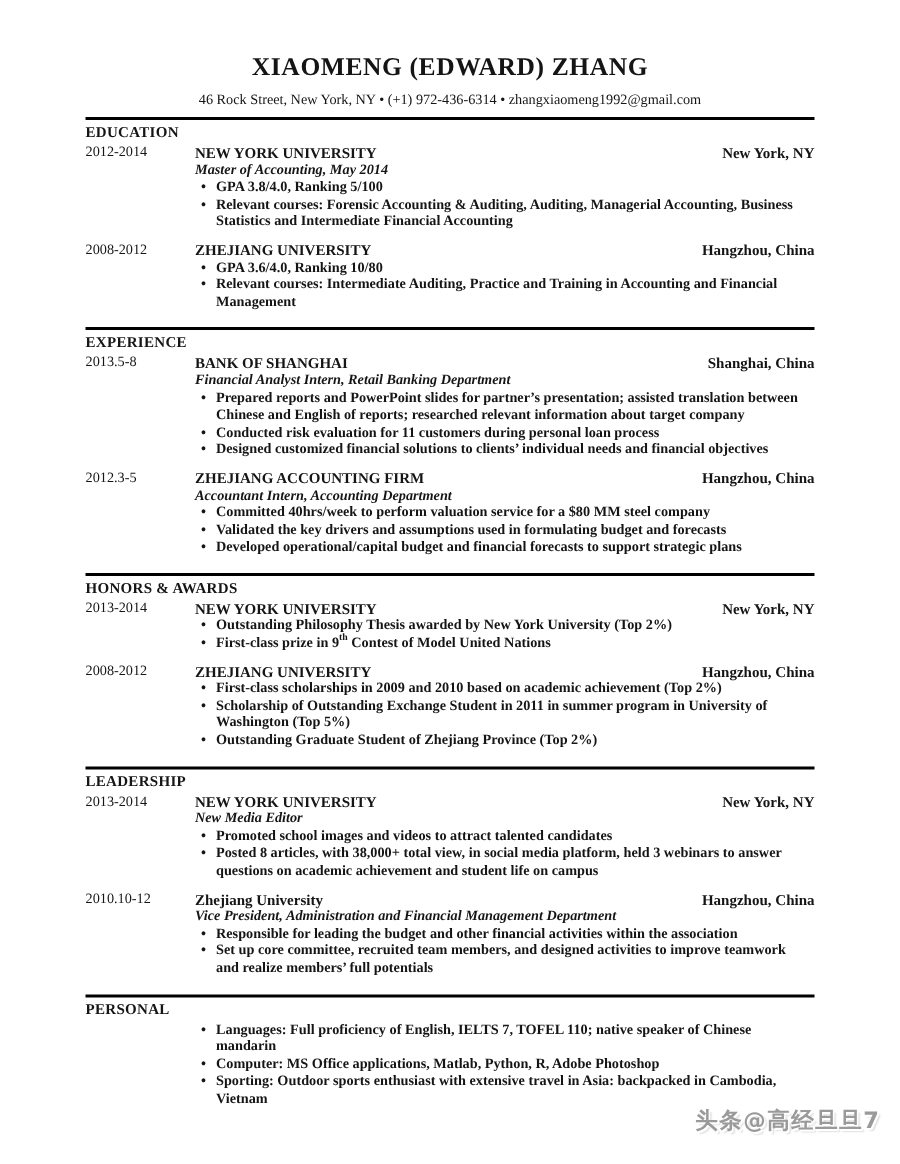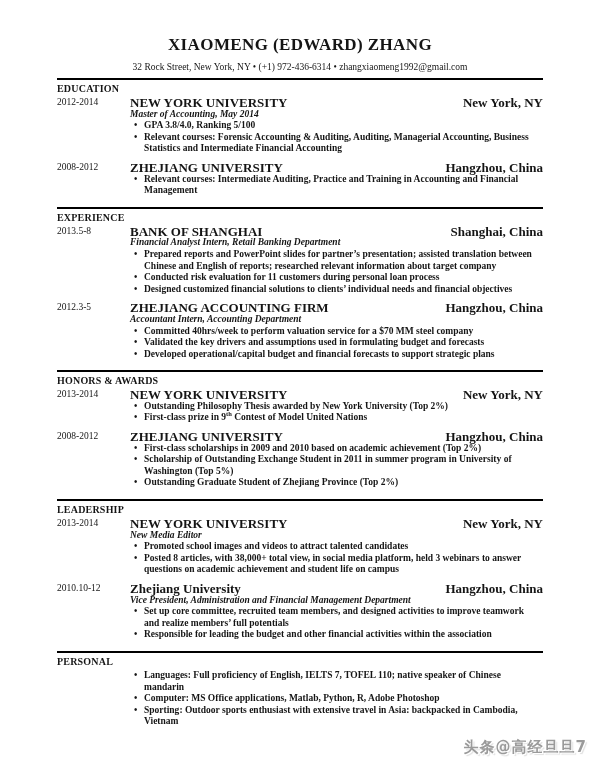--- a/index.html
+++ b/index.html
@@ -9,21 +9,21 @@
   }
   .content { padding:35px 57px 0 57px; }
   .name { text-align:center; font-size:17px; font-weight:bold; letter-spacing:.4px; }
   .contact { text-align:center; font-size:9.5px; margin-top:7px; }
   .rule { border-top:2px solid #000; margin-top:6px; }
   .section-rule { border-top:2px solid #000; margin-top:10px; }
   .section-title { font-size:10px; font-weight:bold; letter-spacing:.2px; padding:3px 0 2px 0; }
   .entry { display:flex; margin:1px 0 7px 0;justify-content:center; }
   .entry-date { width:73px; flex:none; font-size:9.5px; line-height:11.6px; }
   .entry-main { flex:1; min-width:0; }
-  .entry-head { display:flex; justify-content:space-between; font-size:13px; line-height:11.6px; font-weight:bold; }
+  .entry-head { display:flex; justify-content:space-between; font-size:10px; line-height:11.6px; font-weight:bold; }
   .entry-org { white-space:nowrap; }
   .entry-loc { white-space:nowrap; }
   .entry-role { font-size:9.5px; line-height:11.6px; font-weight:bold; font-style:italic; }
   ul.bullets { margin:0; padding:0 10px 0 3px; list-style:none; font-size:9.5px; line-height:11.6px;font-weight:bold; }
   ul.bullets li { position:relative; padding-left:11px; }
   ul.bullets li::before { content:"•"; position:absolute; left:1px; }
   sup { font-size:6.5px; line-height:0; }
   .watermark {
     position:absolute; right:13px; bottom:19px; font-size:15px; font-weight:bold;
     color:#9a9a9a; letter-spacing:1px;
@@ -31,21 +31,21 @@
     font-family:"DejaVu Sans","Liberation Sans",sans-serif;
   }
 </style>
 </head>
 <body>
 
 <div class="page">
   <div class="content">
 
     <div class="name">XIAOMENG (EDWARD) ZHANG</div>
-    <div class="contact">32 Rock Street, New York, NY • (+1) 972-436-6314 • zhangxiaomeng1992@gmail.com</div>
+    <div class="contact">46 Rock Street, New York, NY • (+1) 972-436-6314 • zhangxiaomeng1992@gmail.com</div>
     <div class="rule"></div>
 
     <div>
       <div class="section-title">EDUCATION</div>
 
       <div class="entry">
         <div class="entry-date">2012-2014</div>
         <div class="entry-main">
           <div class="entry-head">
             <span class="entry-org">NEW YORK UNIVERSITY</span>
@@ -60,20 +60,21 @@
       </div>
 
       <div class="entry">
         <div class="entry-date">2008-2012</div>
         <div class="entry-main">
           <div class="entry-head">
             <span class="entry-org">ZHEJIANG UNIVERSITY</span>
             <span class="entry-loc">Hangzhou, China</span>
           </div>
           <ul class="bullets">
+            <li>GPA 3.6/4.0, Ranking 10/80</li>
             <li>Relevant courses: Intermediate Auditing, Practice and Training in Accounting and Financial Management</li>
           </ul>
         </div>
       </div>
     </div>
 
     <div class="section-rule"></div>
     <div>
       <div class="section-title">EXPERIENCE</div>
 
@@ -95,21 +96,21 @@
 
       <div class="entry">
         <div class="entry-date">2012.3-5</div>
         <div class="entry-main">
           <div class="entry-head">
             <span class="entry-org">ZHEJIANG ACCOUNTING FIRM</span>
             <span class="entry-loc">Hangzhou, China</span>
           </div>
           <div class="entry-role">Accountant Intern, Accounting Department</div>
           <ul class="bullets">
-            <li>Committed 40hrs/week to perform valuation service for a $70 MM steel company</li>
+            <li>Committed 40hrs/week to perform valuation service for a $80 MM steel company</li>
             <li>Validated the key drivers and assumptions used in formulating budget and forecasts</li>
             <li>Developed operational/capital budget and financial forecasts to support strategic plans</li>
           </ul>
         </div>
       </div>
     </div>
 
     <div class="section-rule"></div>
     <div>
       <div class="section-title">HONORS &amp; AWARDS</div>
@@ -165,22 +166,22 @@
 
       <div class="entry">
         <div class="entry-date">2010.10-12</div>
         <div class="entry-main">
           <div class="entry-head">
             <span class="entry-org">Zhejiang University</span>
             <span class="entry-loc">Hangzhou, China</span>
           </div>
           <div class="entry-role">Vice President, Administration and Financial Management Department</div>
           <ul class="bullets">
+            <li>Responsible for leading the budget and other financial activities within the association</li>
             <li>Set up core committee, recruited team members, and designed activities to improve teamwork and realize members’ full potentials</li>
-            <li>Responsible for leading the budget and other financial activities within the association</li>
           </ul>
         </div>
       </div>
     </div>
 
     <div class="section-rule"></div>
     <div>
       <div class="section-title">PERSONAL</div>
       <div class="entry">
         <div class="entry-date"></div>

